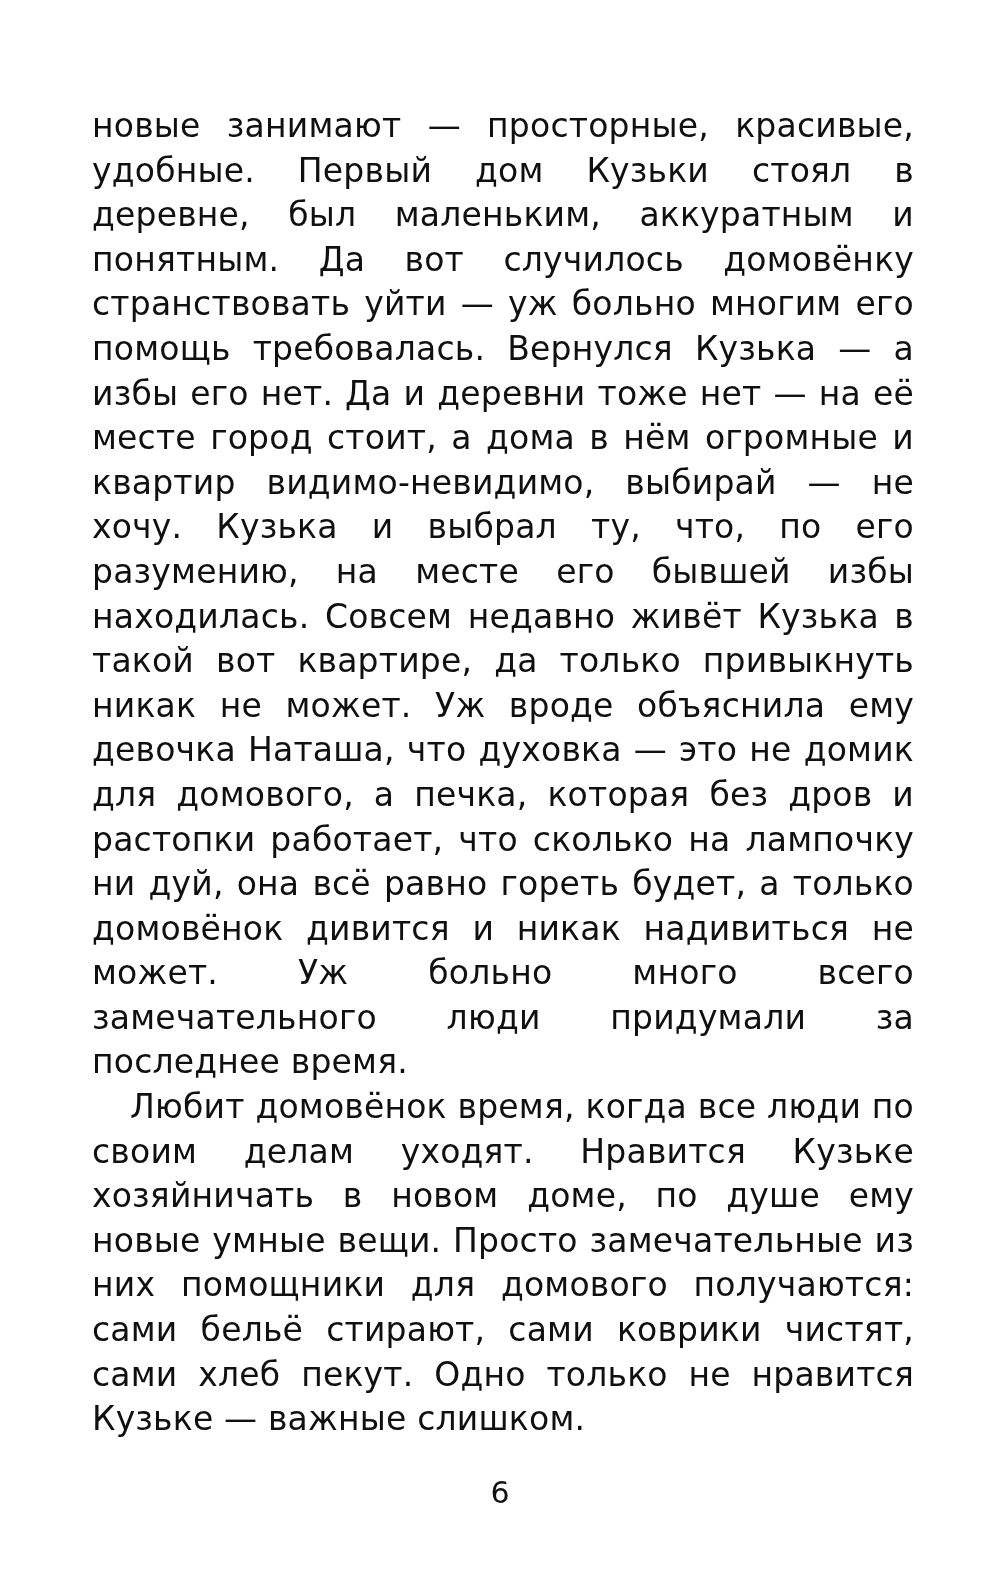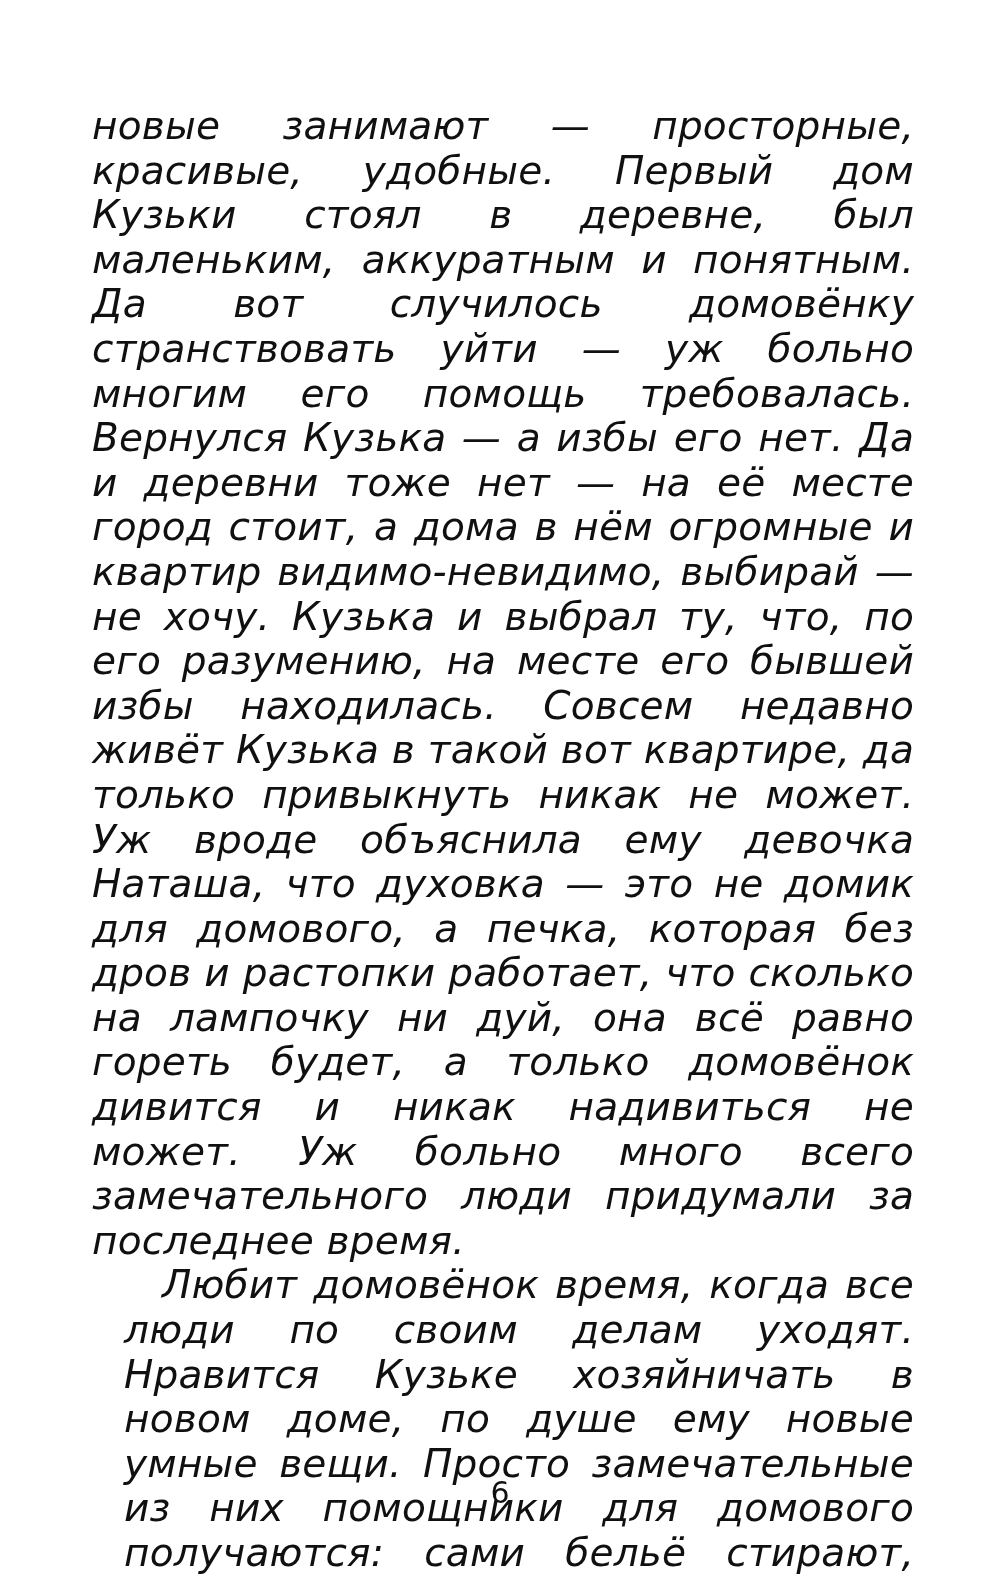--- a/index.html
+++ b/index.html
@@ -24,32 +24,30 @@
     background: #ffffff;
   }
   .text-column {
     position: absolute;
     left: 92px;
     top: 104px;
     width: 822px;
   }
   .para {
     margin: 0;
-    font-size: 39px;
+    font-size: 33px;
     line-height: 44.6px;
     text-align: justify;
     text-justify: inter-word;
     letter-spacing: 0.2px;
     color: #101010;
     font-weight: 400;
-    font-style: italic;
   }
   .para + .para {
     margin-top: 0;
-    margin-left: 32px;
   }
   .para.indent {
     text-indent: 38px;
   }
   .page-number {
     position: absolute;
     left: 0;
     top: 1476px;
     width: 1000px;
     text-align: center;

